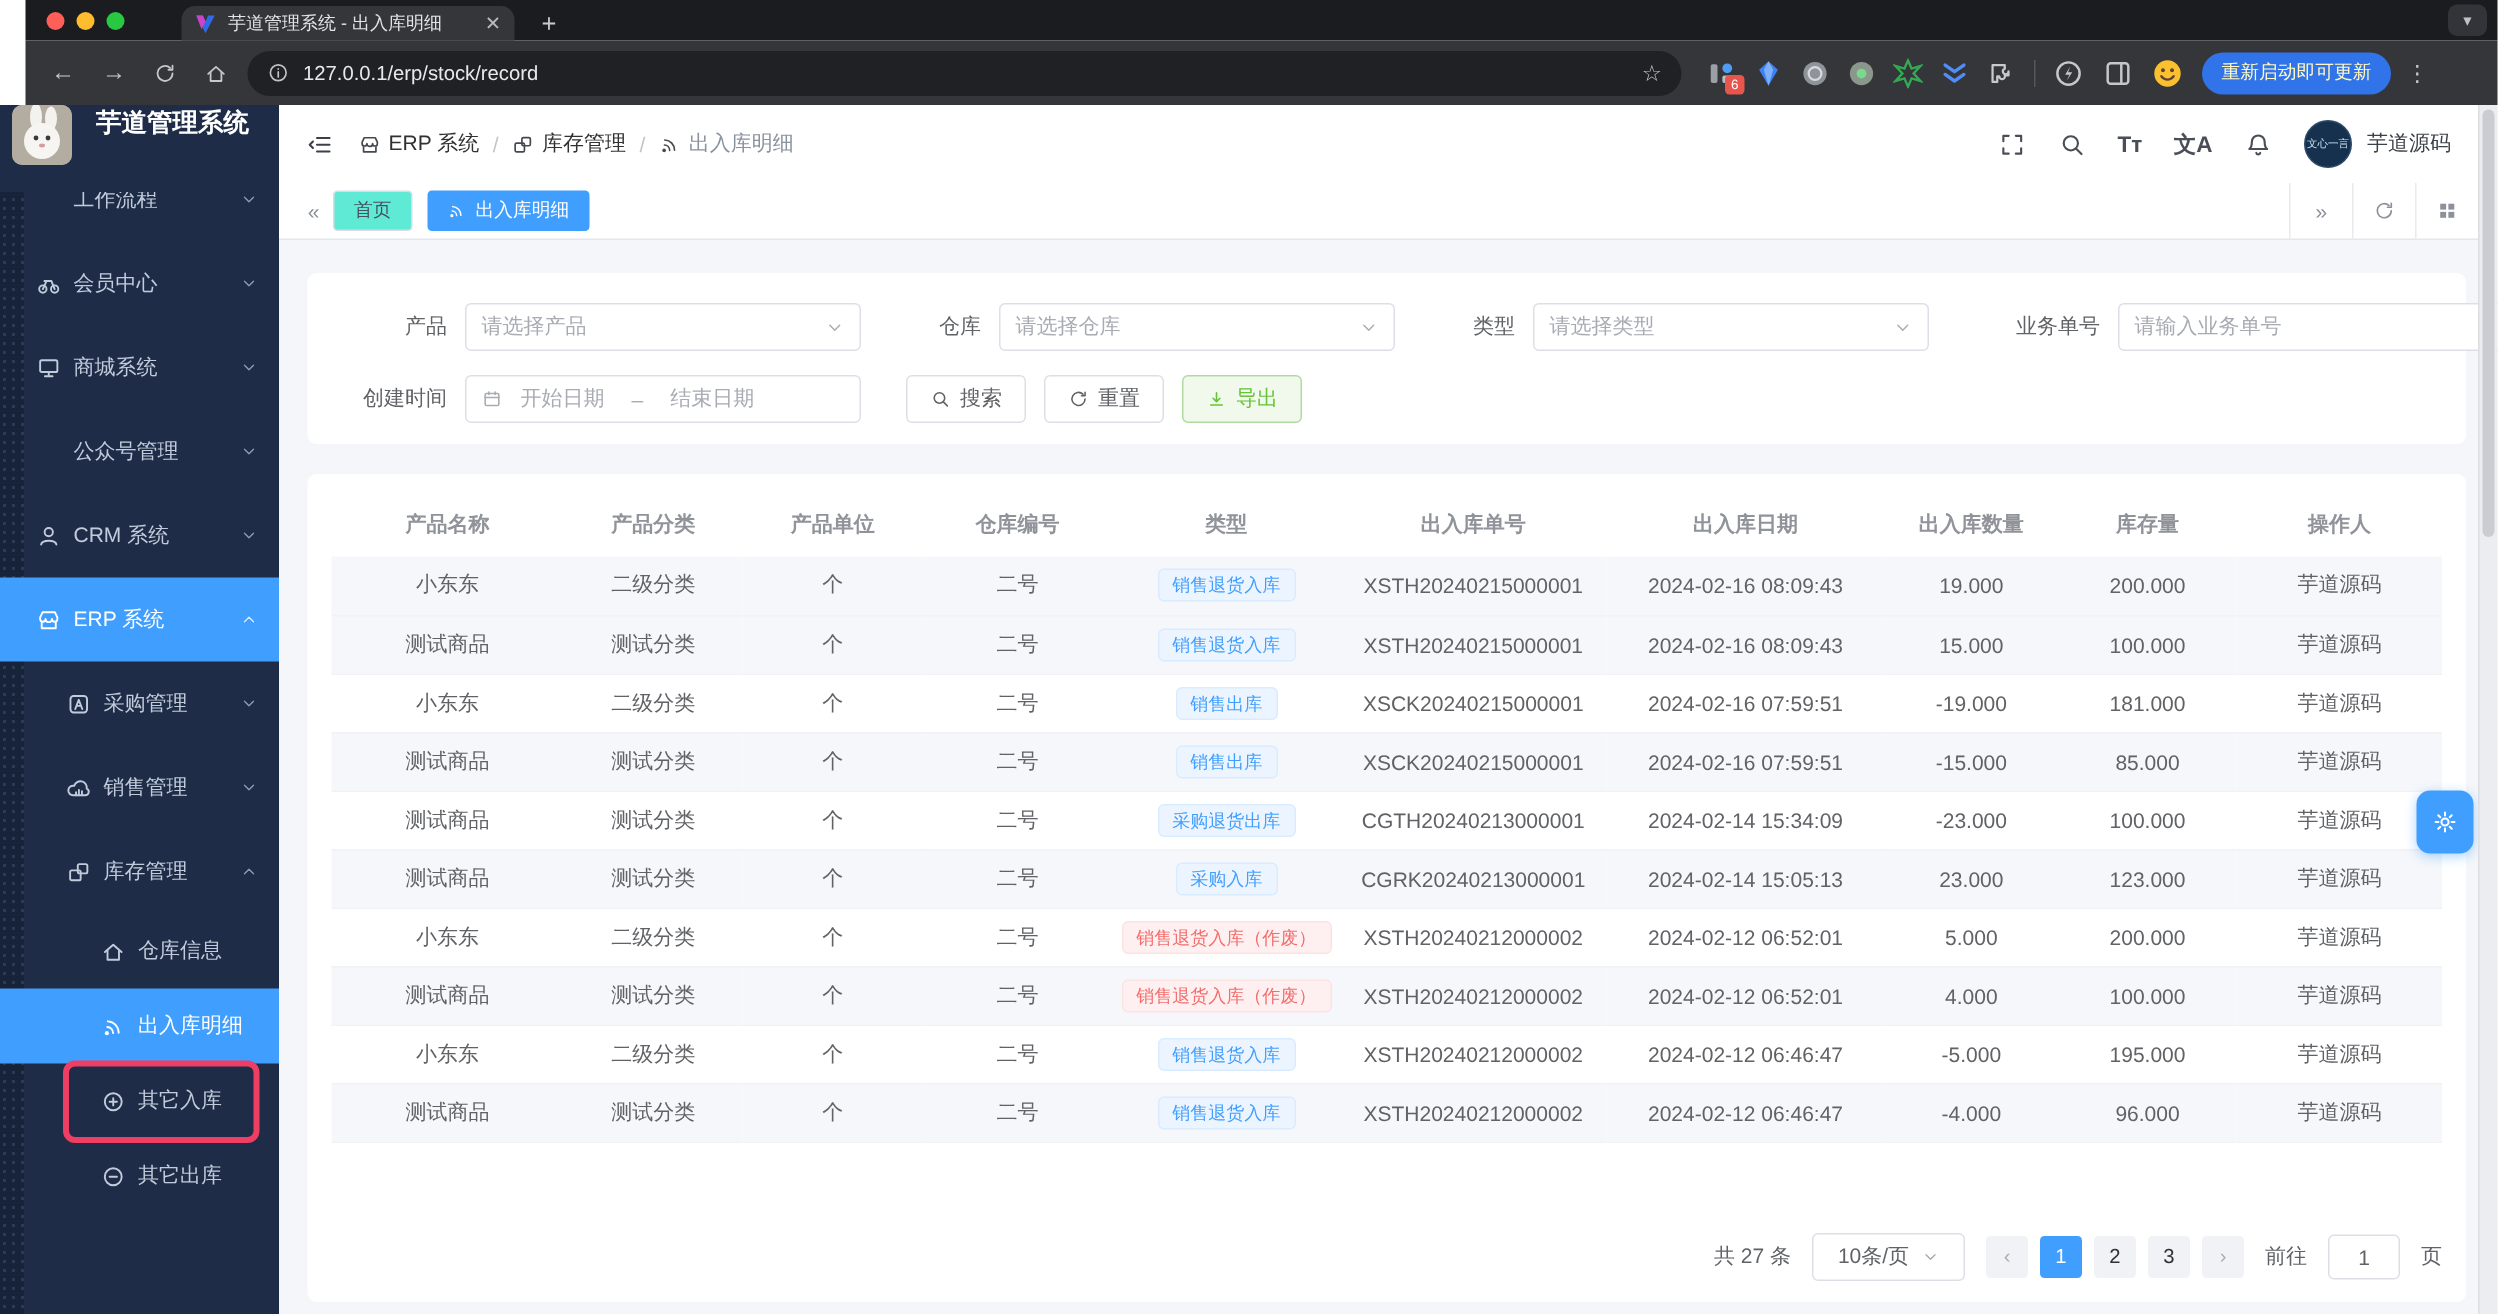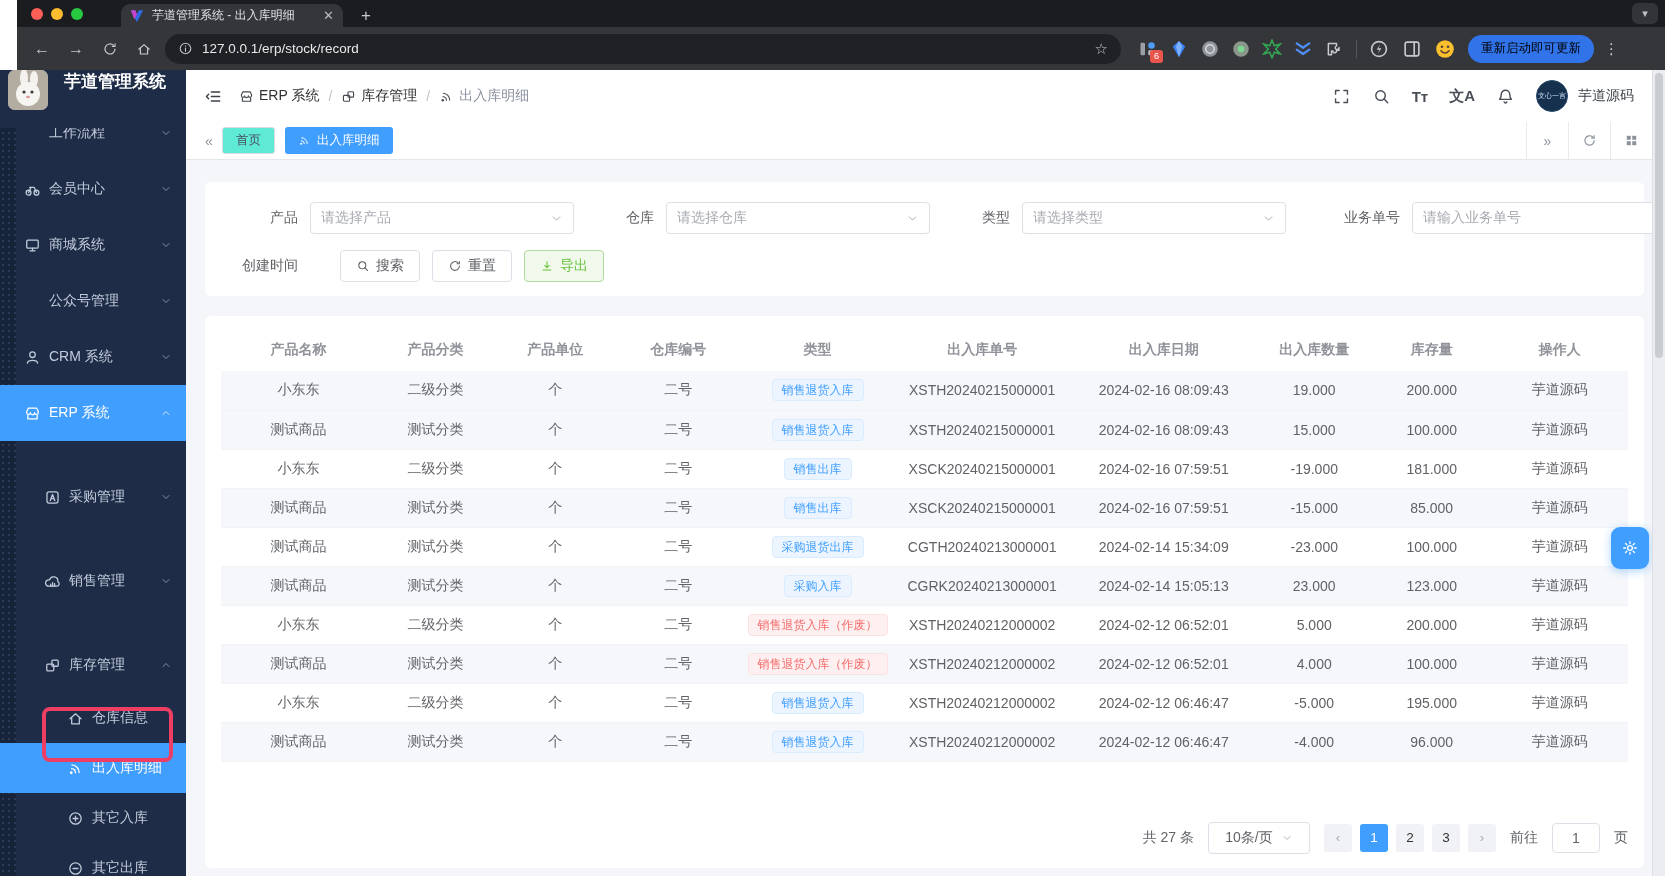--- a/index.html
+++ b/index.html
@@ -33,21 +33,21 @@
     display:flex; align-items:center; padding:0 13px; color:#e7e9eb; font-size:13.5px; gap:9px; }
   .omni-info { width:15px; height:15px; color:#bfc2c7; }
   .omni-star { margin-left:auto; color:#c4c7cc; font-size:15px; }
   .exts { display:flex; align-items:center; gap:11px; margin-left:17px; }
   .extic { width:20px; height:20px; position:relative; }
   .ext-badge { position:absolute; right:-5px; bottom:-4px; min-width:13px; height:13px;
     background:#e8554d; color:#fff; font-size:9px; border-radius:3px; display:flex;
     align-items:center; justify-content:center; padding:0 2px; }
   .tool-sep { width:1px; height:18px; background:#55565c; margin-left:12px; }
   .right-ic { width:22px; height:22px; color:#c4c7cc; margin-left:11px; }
-  .update-pill { height:28px; border-radius:14px; background:#3173e8; color:#000000;
+  .update-pill { height:28px; border-radius:14px; background:#3173e8; color:#fef9c3;
     font-size:12.5px; display:flex; align-items:center; padding:0 13px; margin-left:12px;
     white-space:nowrap; border:none; }
   .kebab { color:#c4c7cc; font-size:15px; margin-left:10px; letter-spacing:0; }
 
   
   .app { position:absolute; top:70px; left:0; right:0; bottom:0; background:#f4f6f9; }
   .pagebar { position:absolute; top:0; right:0; bottom:0; width:13px; background:#ecedf0;
     border-left:1px solid #dcdee1; }
   .pagebar .thumb { margin:3px 2px; height:285px; background:#c9ccd1; border-radius:5px; }
 
@@ -56,21 +56,21 @@
   .sidebar::before { content:""; position:absolute; left:0; top:0; bottom:0; width:16px;
     background:#172338; background-image:radial-gradient(#2a3a57 1px, transparent 1px);
     background-size:6px 6px; }
   .logo { position:relative; z-index:3; height:58px; background:#1e2c47; display:flex;
     gap:16px; padding:0 8px 0 8px; }
   .logo-img { width:40px; height:40px; border-radius:7px; background:#b9b2a8; overflow:hidden; flex:none; }
   .logo-title { color:#fff; font-size:17px; font-weight:bold; white-space:nowrap; }
   .menu { position:relative; z-index:1; margin-top:-23px; }
   .mi { display:flex; align-items:center; color:#c2cbdb; font-size:14px; cursor:pointer; }
   .mi.lvl0 { height:56px; padding:0 14px 0 24px; }
-  .mi.lvl1 { height:56px; padding:0 14px 0 44px;margin-top:28px; }
+  .mi.lvl1 { height:56px; padding:0 14px 0 44px; }
   .mi.lvl2 { height:50px; padding:0 14px 0 67px; }
   .mi.active { background:#409eff; color:#fff; }
   .mi-ic { width:17px; height:17px; margin-right:8px; flex:none; }
   .mi-label { white-space:nowrap; }
   .mi-chev { margin-left:auto; width:12px; height:12px; color:#8e9ab0; }
   .mi.active .mi-chev { color:#dbe9fb; }
   .annot { position:absolute; z-index:6; left:42px; top:637px; width:131px; height:55px;
     border:4px solid #ee3e63; border-radius:8px; pointer-events:none; }
 
   
@@ -613,20 +613,31 @@
           <div class="f-group">
             <span class="f-label w90">业务单号</span>
             <div class="sel">
               <span class="ph">请输入业务单号</span>
             </div>
           </div>
         </div>
         <div class="f-row">
           <div class="f-group" style="margin-right:30px;">
             <span class="f-label w85">创建时间</span>
+            <div class="sel date">
+              <span class="cal ic">
+                  <svg viewBox="0 0 16 16" fill="none" stroke="currentColor" stroke-width="1.2" stroke-linecap="round" stroke-linejoin="round">
+                    <rect x="2.8" y="3.8" width="10.4" height="9.2" rx="1"></rect>
+                    <path d="M2.8 6.8h10.4M5.6 2.6v2M10.4 2.6v2"></path>
+                  </svg>
+                </span>
+              <span class="ph">开始日期</span>
+              <span class="dash">–</span>
+              <span class="ph">结束日期</span>
+            </div>
           </div>
           <button class="btn">
             <span class="ic">
                 <svg viewBox="0 0 16 16" fill="none" stroke="currentColor" stroke-width="1.2" stroke-linecap="round" stroke-linejoin="round">
                   <circle cx="7.2" cy="7.2" r="4"></circle>
                   <path d="M10.2 10.2l3 3"></path>
                 </svg>
               </span>
             <span>搜索</span>
           </button>

